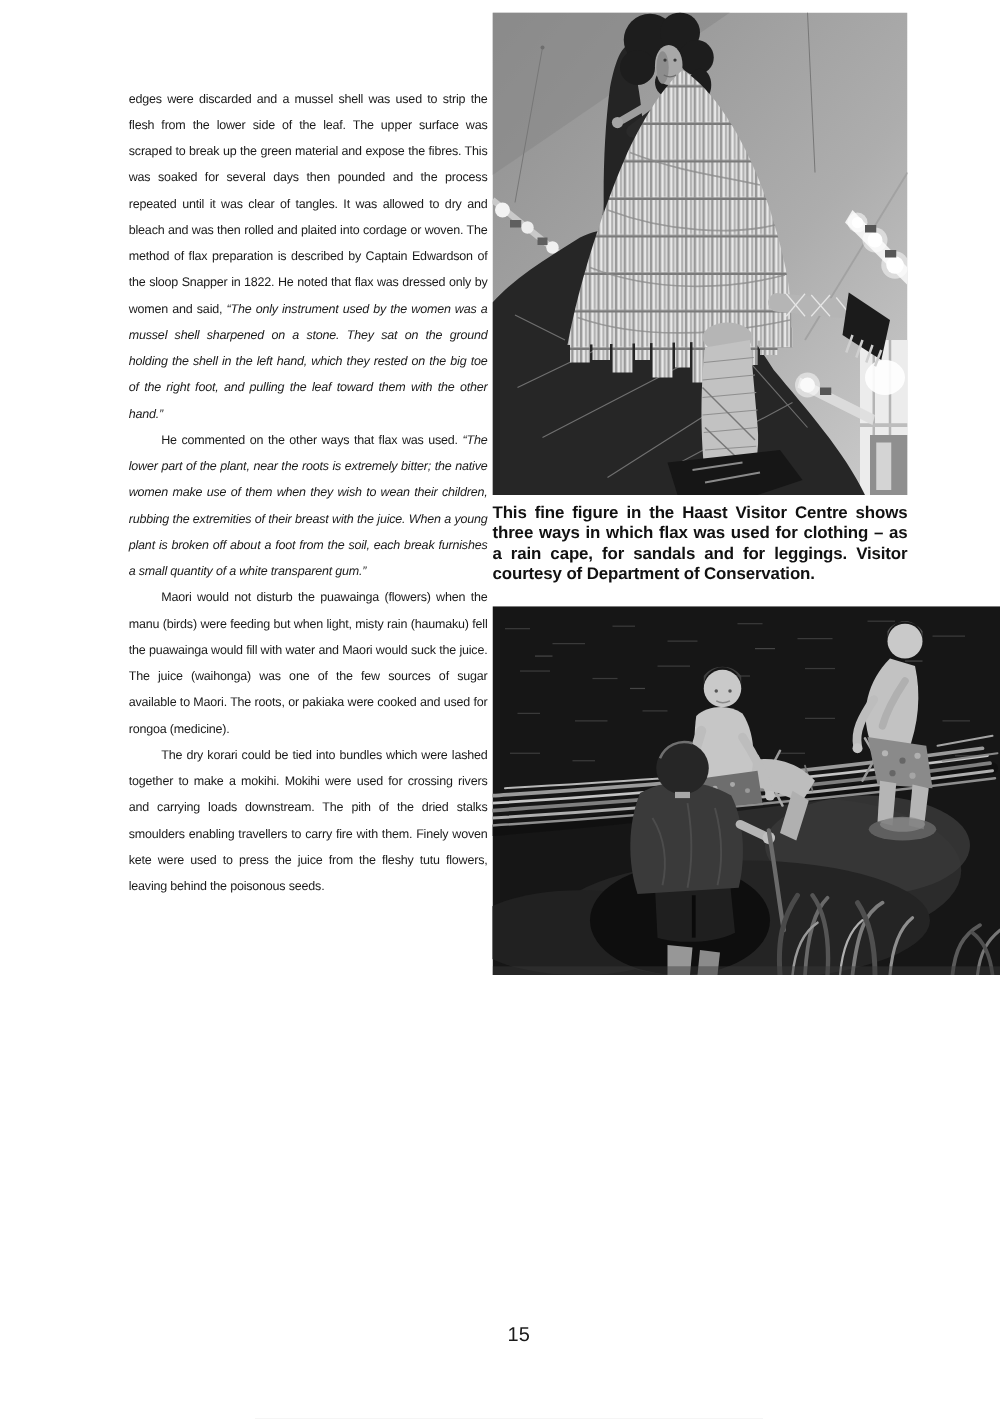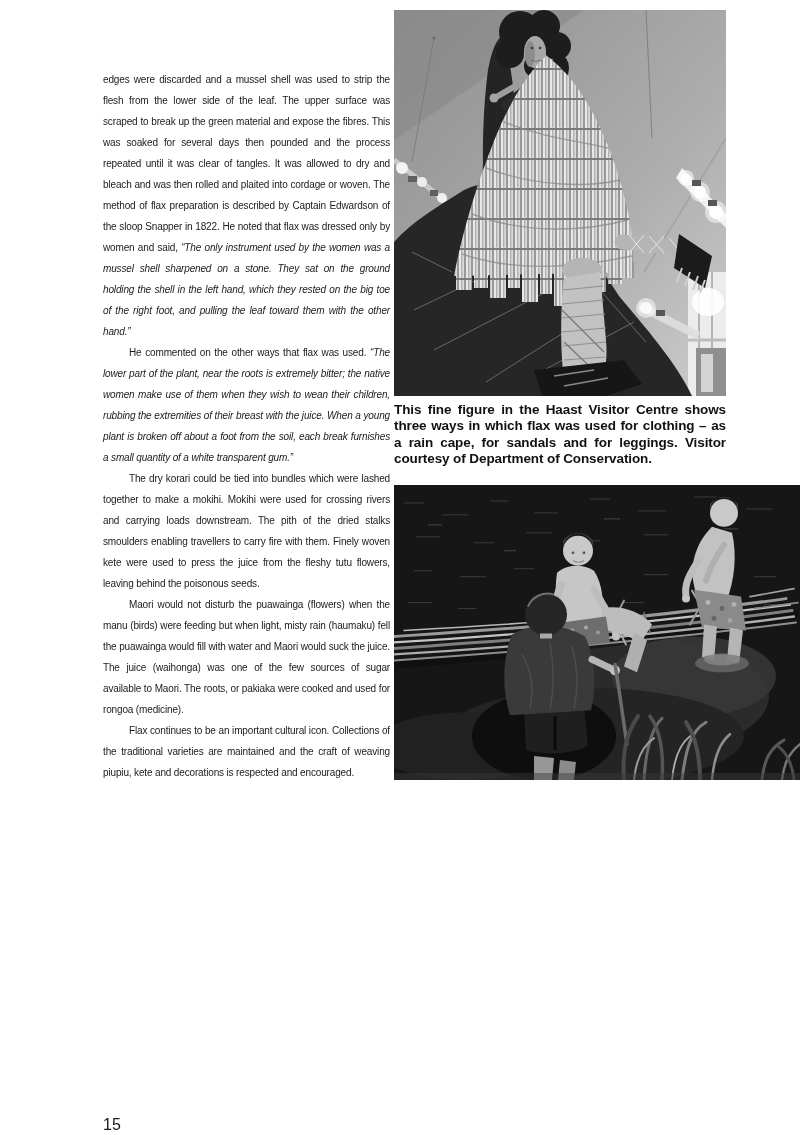--- a/index.html
+++ b/index.html
@@ -24,22 +24,22 @@
   .fig-photo svg{display:block;}
   .fig-caption{
     position:absolute;left:394px;top:402px;width:332px;
     font-weight:bold;font-size:13.5px;line-height:16.4px;
     letter-spacing:-0.1px;text-align:justify;color:#111;
   }
   #photo1{left:394px;top:10px;width:332px;height:386px;}
   #photo2{left:394px;top:485px;width:406px;height:295px;}
   
   .page-number{
-    position:absolute;left:103px;top:1116px;width:624px;
-    font-size:16px;color:#1a1a1a;
+    position:absolute;left:103px;top:1060px;width:624px;
+    text-align:center;font-size:16px;color:#1a1a1a;
   }
 </style>
 </head>
 <body>
 
 <div class="page">
 
   <figure class="fig-photo" id="photo1">
     <svg width="332" height="386" viewBox="0 0 332 386" preserveAspectRatio="none">
       <defs>
@@ -342,20 +342,19 @@
         <path d="M400,296 C398,278 392,268 384,262" stroke="#4f4f4f" stroke-width="3"></path>
       </g>
       <rect y="289" width="406" height="7" fill="#3a3a3a" opacity="0.45"></rect>
     </svg>
   </figure>
 
   <div class="text-flow">
     <div class="photo-spacer"></div>
     <p class="para"><span>edges were discarded and a mussel shell was used to strip the flesh from the lower side of the leaf. The upper surface was scraped to break up the green material and expose the fibres. This was soaked for several days then pounded and the process repeated until it was clear of tangles. It was allowed to dry and bleach and was then rolled and plaited into cordage or woven. The method of flax preparation is described by Captain Edwardson of the sloop Snapper in 1822. He noted that flax was dressed only by women and said, </span><span class="quote">“The only instrument used by the women was a mussel shell sharpened on a stone. They sat on the ground holding the shell in the left hand, which they rested on the big toe of the right foot, and pulling the leaf toward them with the other hand.”</span></p>
     <p class="para indent"><span>He commented on the other ways that flax was used. </span><span class="quote">“The lower part of the plant, near the roots is extremely bitter; the native women make use of them when they wish to wean their children, rubbing the extremities of their breast with the juice. When a young plant is broken off about a foot from the soil, each break furnishes a small quantity of a white transparent gum.”</span></p>
+    <p class="para indent">Maori would not disturb the puawainga (flowers) when the manu (birds) were feeding but when light, misty rain (haumaku) fell the puawainga would fill with water and Maori would suck the juice. The juice (waihonga) was one of the few sources of sugar available to Maori. The roots, or pakiaka were cooked and used for rongoa (medicine).</p>
     <p class="para indent">The dry korari could be tied into bundles which were lashed together to make a mokihi. Mokihi were used for crossing rivers and carrying loads downstream. The pith of the dried stalks smoulders enabling travellers to carry fire with them. Finely woven kete were used to press the juice from the fleshy tutu flowers, leaving behind the poisonous seeds.</p>
-    <p class="para indent">Maori would not disturb the puawainga (flowers) when the manu (birds) were feeding but when light, misty rain (haumaku) fell the puawainga would fill with water and Maori would suck the juice. The juice (waihonga) was one of the few sources of sugar available to Maori. The roots, or pakiaka were cooked and used for rongoa (medicine).</p>
-    <p class="para indent">Flax continues to be an important cultural icon. Collections of the traditional varieties are maintained and the craft of weaving piupiu, kete and decorations is respected and encouraged.</p>
   </div>
 
   <div class="page-number">15</div>
 
 </div>
 
 </body></html>

